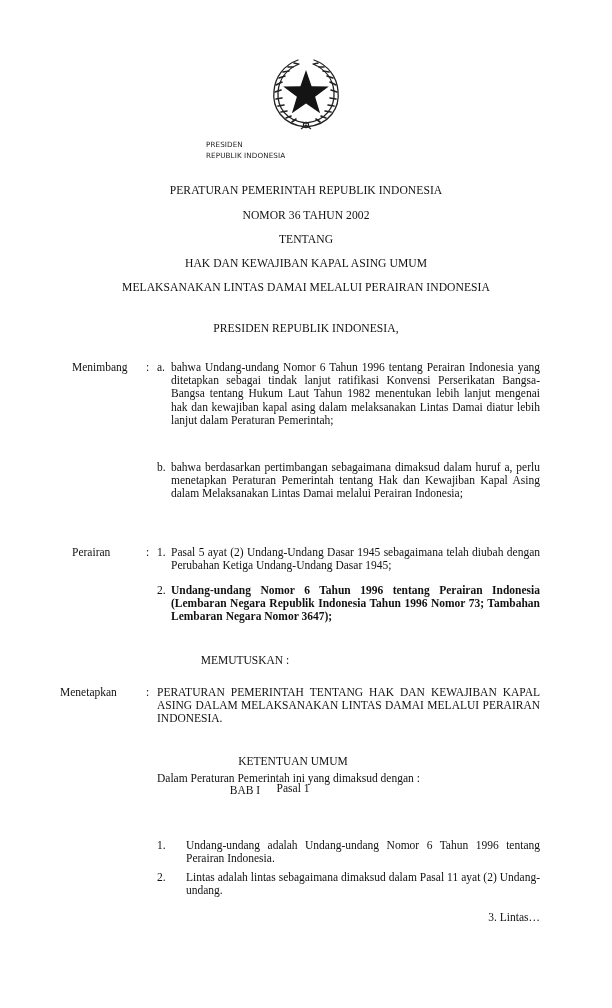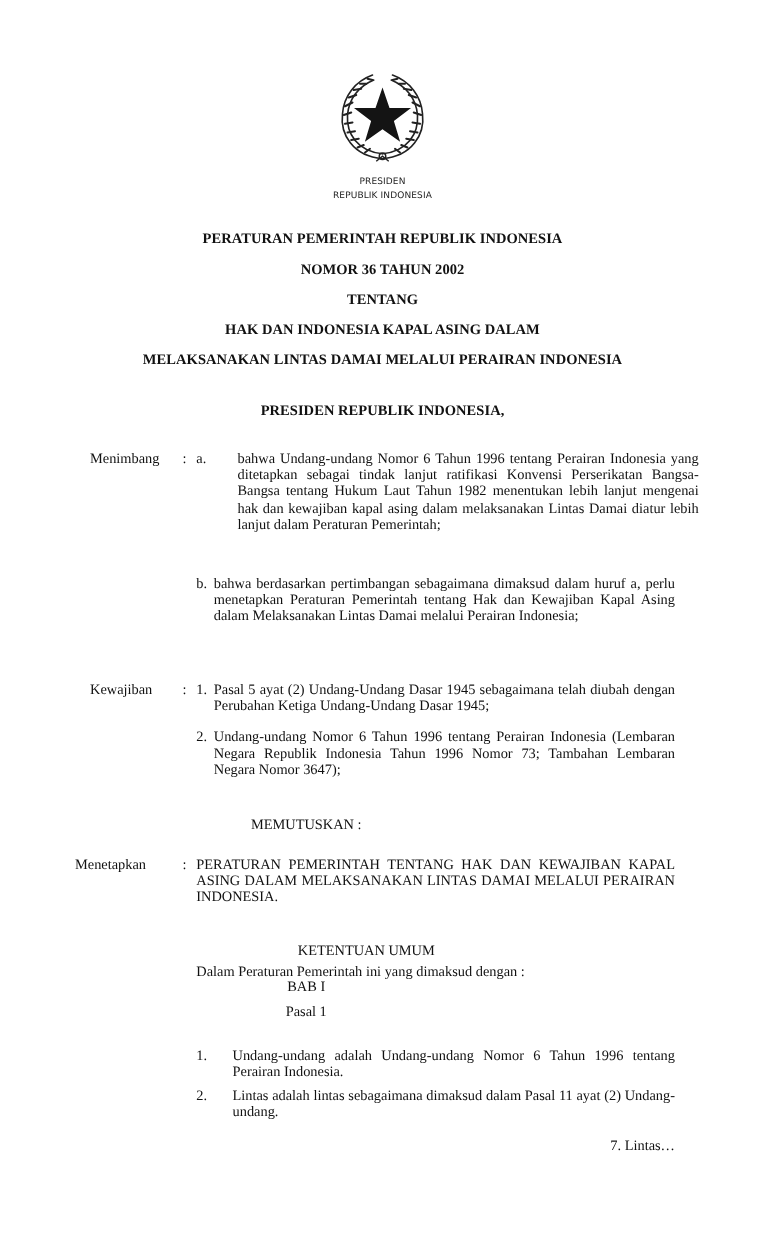--- a/index.html
+++ b/index.html
@@ -19,33 +19,32 @@
       position: absolute;
       left: 268px;
       top: 55px;
       width: 76px;
       height: 78px;
     }
     .emblem-caption {
       position: absolute;
       left: 206px;
       width: 200px;
-      text-align: center;
       font-family: "DejaVu Sans", sans-serif;
       font-size: 7.2px;
       letter-spacing: 0.1px;
       color: #222;
       line-height: 10px;
     }
     .title-line {
       position: absolute;
       left: 0;
       width: 612px;
       text-align: center;
-      font-weight: bold;
+      font-weight: normal;
       font-size: 11.6px;
       letter-spacing: 0.05px;
       white-space: nowrap;
     }
     .abs {
       position: absolute;
       font-size: 11.5px;
       line-height: 13.2px;
       white-space: nowrap;
     }
@@ -110,52 +109,52 @@
 
     <polygon fill="#141414" points="38,15 43.6,31.3 60.8,31.4 47.1,41.8 52.1,58.3 38,48.4 23.9,58.3 28.9,41.8 15.2,31.4 32.4,31.3"></polygon>
   </svg>
 </div>
 <div class="emblem-caption" style="top:140px;">PRESIDEN</div>
 <div class="emblem-caption" style="top:151px;">REPUBLIK INDONESIA</div>
 
 <div class="title-line" style="top:184px;">PERATURAN PEMERINTAH REPUBLIK INDONESIA</div>
 <div class="title-line" style="top:209px;text-align:center;">NOMOR 36 TAHUN 2002</div>
 <div class="title-line" style="top:233px;text-align:center;">TENTANG</div>
-<div class="title-line" style="top:257px;">HAK DAN INDONESIA KAPAL ASING DALAM</div>
+<div class="title-line" style="top:257px;">HAK DAN KEWAJIBAN KAPAL ASING UMUM</div>
 <div class="title-line" style="top:281px;">MELAKSANAKAN LINTAS DAMAI MELALUI PERAIRAN INDONESIA</div>
 
 <div class="title-line" style="top:322px;">PRESIDEN REPUBLIK INDONESIA,</div>
 
 <div class="abs" style="left:72px; top:361px;">Menimbang</div>
 <div class="abs" style="left:146px; top:361px;">:</div>
 <div class="abs" style="left:157px; top:361px;">a.</div>
-<div class="block" style="left:171px; top:361px; width:369px;margin-left:19px;">bahwa Undang-undang Nomor 6 Tahun 1996 tentang Perairan Indonesia yang ditetapkan sebagai tindak lanjut ratifikasi Konvensi Perserikatan Bangsa-Bangsa tentang Hukum Laut Tahun 1982 menentukan lebih lanjut mengenai hak dan kewajiban kapal asing dalam melaksanakan Lintas Damai diatur lebih lanjut dalam Peraturan Pemerintah;</div>
+<div class="block" style="left:171px; top:361px; width:369px;">bahwa Undang-undang Nomor 6 Tahun 1996 tentang Perairan Indonesia yang ditetapkan sebagai tindak lanjut ratifikasi Konvensi Perserikatan Bangsa-Bangsa tentang Hukum Laut Tahun 1982 menentukan lebih lanjut mengenai hak dan kewajiban kapal asing dalam melaksanakan Lintas Damai diatur lebih lanjut dalam Peraturan Pemerintah;</div>
 
 <div class="abs" style="left:157px; top:461px;">b.</div>
 <div class="block" style="left:171px; top:461px; width:369px;">bahwa berdasarkan pertimbangan sebagaimana dimaksud dalam huruf a, perlu menetapkan Peraturan Pemerintah tentang Hak dan Kewajiban Kapal Asing dalam Melaksanakan Lintas Damai melalui Perairan Indonesia;</div>
 
-<div class="abs" style="left:72px; top:546px;">Kewajiban</div>
+<div class="abs" style="left:72px; top:546px;">Perairan</div>
 <div class="abs" style="left:146px; top:546px;">:</div>
 <div class="abs" style="left:157px; top:546px;">1.</div>
 <div class="block" style="left:171px; top:546px; width:369px;">Pasal 5 ayat (2) Undang-Undang Dasar 1945 sebagaimana telah diubah dengan Perubahan Ketiga Undang-Undang Dasar 1945;</div>
 
 <div class="abs" style="left:157px; top:584px;">2.</div>
-<div class="block" style="left:171px; top:584px; width:369px;">Undang-undang Nomor 6 Tahun 1996 tentang Perairan Indonesia (Lembaran Negara Republik Indonesia Tahun 1996 Nomor 73; Tambahan Lembaran Negara Nomor 3647);</div>
+<div class="block" style="left:171px; top:584px; width:369px;font-weight:bold;">Undang-undang Nomor 6 Tahun 1996 tentang Perairan Indonesia (Lembaran Negara Republik Indonesia Tahun 1996 Nomor 73; Tambahan Lembaran Negara Nomor 3647);</div>
 
 <div class="center" style="top:654px;">MEMUTUSKAN :</div>
 
 <div class="abs" style="left:60px; top:686px;">Menetapkan</div>
 <div class="abs" style="left:146px; top:686px;">:</div>
 <div class="block" style="left:157px; top:686px; width:383px;">PERATURAN PEMERINTAH TENTANG HAK DAN KEWAJIBAN KAPAL ASING DALAM MELAKSANAKAN LINTAS DAMAI MELALUI PERAIRAN INDONESIA.</div>
 
 <div class="center" style="top:756px;margin-top:28px;">BAB I</div>
 <div class="center" style="top:755px;padding-left:48px;">KETENTUAN UMUM</div>
 
-<div class="center" style="top:804px;">Pasal 1</div>
+<div class="center" style="top:782px;padding-left:48px;">Pasal 1</div>
 <div class="abs" style="left:157px; top:772px;">Dalam Peraturan Pemerintah ini yang dimaksud dengan :</div>
 
 <div class="abs" style="left:157px; top:839px;">1.</div>
 <div class="block" style="left:186px; top:839px; width:354px;">Undang-undang adalah Undang-undang Nomor 6 Tahun 1996 tentang Perairan Indonesia.</div>
 
 <div class="abs" style="left:157px; top:871px;">2.</div>
 <div class="block" style="left:186px; top:871px; width:354px;">Lintas adalah lintas sebagaimana dimaksud dalam Pasal 11 ayat (2) Undang-undang.</div>
 
-<div class="abs" style="right:72px; top:911px;">7. Lintas…</div>
+<div class="abs" style="right:72px; top:911px;">3. Lintas…</div>
 
 </body></html>

